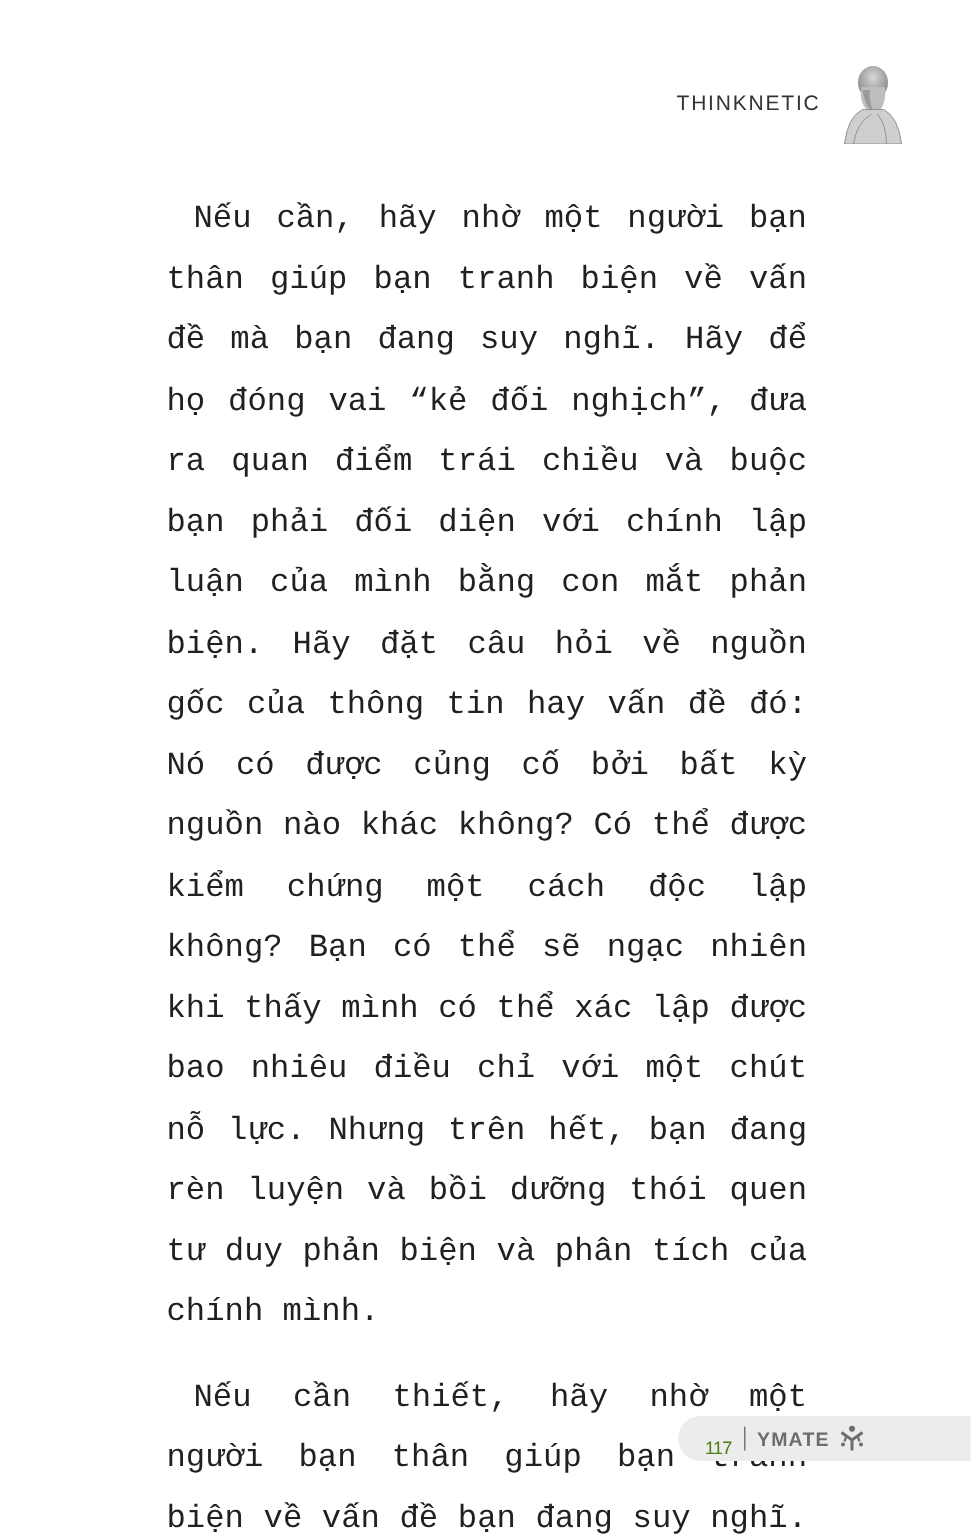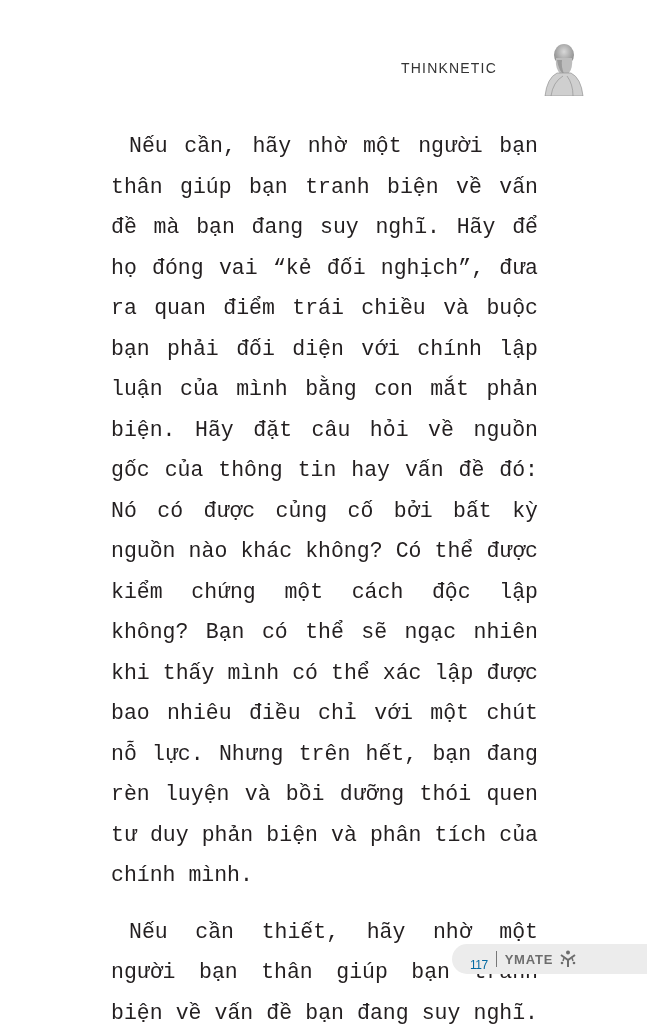--- a/index.html
+++ b/index.html
@@ -1,42 +1,42 @@
 <!DOCTYPE html>
 <html><head>
 <meta charset="utf-8">
 <style>
   html, body { margin: 0; padding: 0; }
   body {
     width: 647px; height: 1024px; background: #ffffff; position: relative; overflow: hidden;
     font-family: "Liberation Serif", "DejaVu Serif", serif; color: #231f20;
   }
   .header {
-    position: absolute; top: 40px; right: 62px; display: flex; align-items: center; gap: 32px;
+    position: absolute; top: 40px; right: 44px; display: flex; align-items: center;
   }
   .brand {
     font-family: "Liberation Sans", "DejaVu Sans", sans-serif;
     font-size: 14px; letter-spacing: 1.2px; color: #333; margin-right: 12px;
   }
   .bust { width: 44px; height: 56px; }
   .content {
     position: absolute; left: 111px; top: 126px; width: 427px;
   }
   .para {
     font-size: 21.5px; line-height: 40.5px; text-align: justify; margin: 0 0 16px 0;
     text-align-last: left; hyphens: none;
   }
   .para.indent { text-indent: 18px; font-family: Liberation Mono, monospace; }
   .footer {
     position: absolute; left: 452px; top: 944px; width: 210px; height: 30px;
     background: #ececec; border-radius: 15px; display: flex; align-items: center;
     padding-left: 18px; box-sizing: border-box;
   }
   .pnum {
-    font-family: "Liberation Sans", "DejaVu Sans", sans-serif; font-size: 12px; color: #0369a1;
+    font-family: "Liberation Sans", "DejaVu Sans", sans-serif; font-size: 12px; color: #4d7c0f;
     letter-spacing: -0.5px;
     margin-top: 12px;
   }
   .sep { width: 1px; height: 16px; background: #777; margin: 0 8px 0 8px; }
   .ymate {
     font-family: "Liberation Sans", "DejaVu Sans", sans-serif; font-weight: bold;
     font-size: 13px; color: #6d6d6d; letter-spacing: 0.8px;
   }
   .ylogo { width: 18px; height: 18px; margin-left: 6px; }
 </style>

